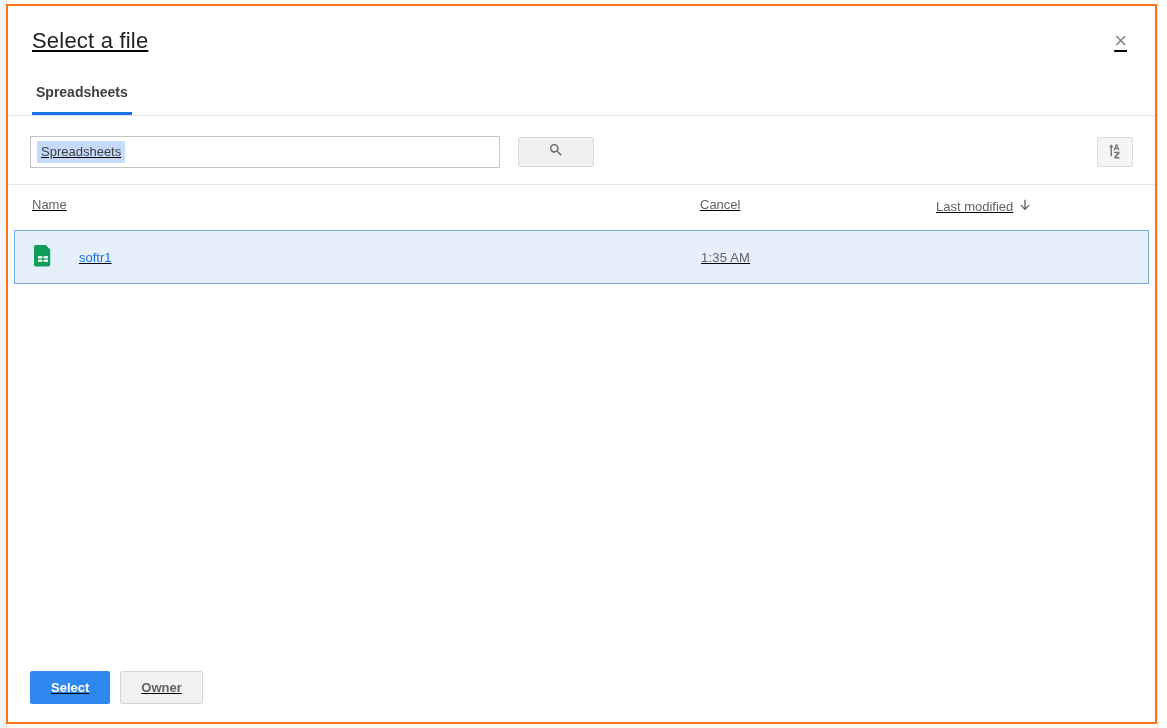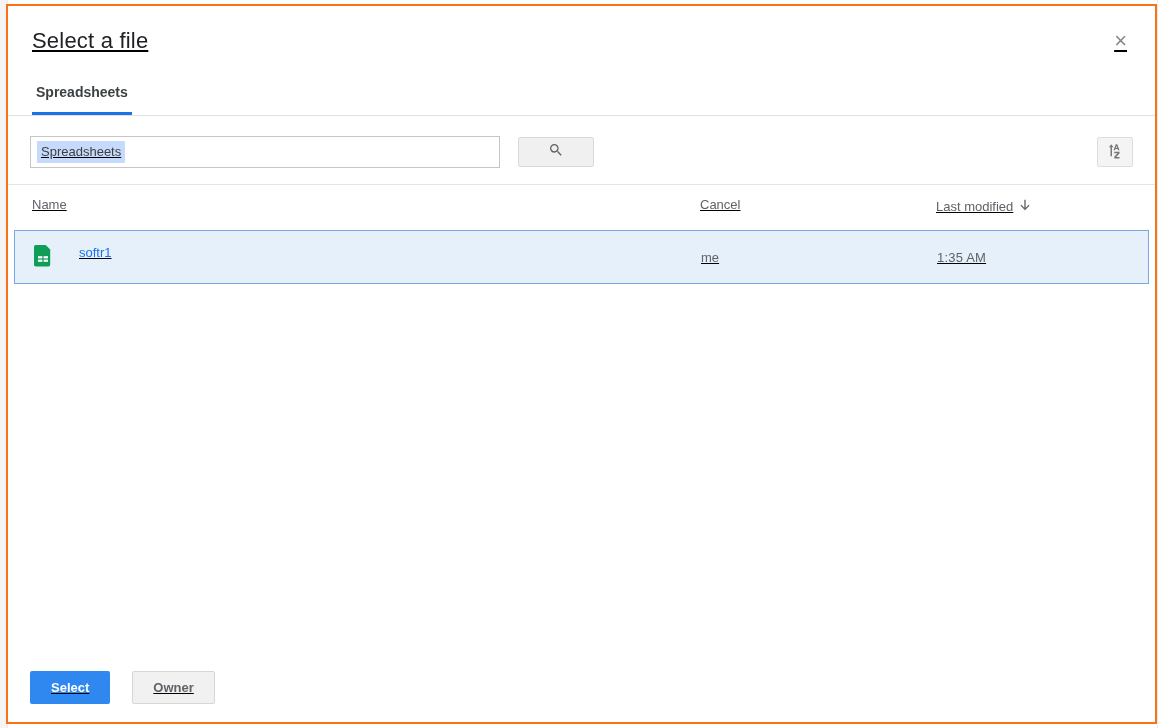--- a/index.html
+++ b/index.html
@@ -54,31 +54,31 @@
     .col-owner { flex: 0 0 236px; }
     .col-modified { flex: 1; display: flex; align-items: center; gap: 4px; }
     .sort-arrow svg { width: 16px; height: 16px; fill: #5f6368; }
 
     
     .file-row {
       display: flex; align-items: center; margin: 0 6px; padding: 14px 18px;
       border: 1px solid #7aa7e8; background: #e5f0fb; font-size: 13px; color: #3c4043;
       cursor: pointer;
     }
-    .file-row .cell-name { flex: 0 0 668px; display: flex; align-items: flex-start; gap: 26px; }
+    .file-row .cell-name { flex: 0 0 668px; display: flex; align-items: center; gap: 26px; }
     .file-row .cell-owner { flex: 0 0 236px; color: #5f6368; }
     .file-row .cell-modified { flex: 1; color: #5f6368; letter-spacing: 0.2px; }
     .file-name-link { color: #1a73e8; font-weight: 400; }
 
     .sheets-icon { width: 20px; height: 24px; position: relative; }
     .sheets-icon svg { width: 20px; height: 24px; }
 
     
     .footer {
-      margin-top: auto; padding: 14px 22px 18px 22px; display: flex; gap: 22px; align-items: center;
+      margin-top: auto; padding: 14px 22px 18px 22px; display: flex; gap: 10px; align-items: center;
     }
     .btn { font-size: 13px; font-weight: 700; padding: 8px 20px; border-radius: 2px; cursor: pointer; border: 1px solid transparent; }
     .btn-primary { background: #2f88f0; color: #fff; }
     .btn-secondary { background: #f1f1f1; color: #5f6368; border-color: #d6d6d6; }
   </style>
 </head>
 <body>
 
 <div class="bg-hint-left"></div>
 <div class="bg-hint-right"></div>
@@ -134,21 +134,20 @@
           <path fill="#0f9d58" d="M2 0h11l5 5v17a2 2 0 0 1-2 2H2a2 2 0 0 1-2-2V2a2 2 0 0 1 2-2z" transform="translate(1,0) scale(0.9)"></path>
           <rect x="5" y="10" width="10" height="8" fill="#fff"></rect>
           <rect x="5" y="10" width="10" height="1.2" fill="#0f9d58"></rect>
           <rect x="5" y="13.4" width="10" height="1.2" fill="#0f9d58"></rect>
           <rect x="5" y="16.8" width="10" height="1.2" fill="#0f9d58"></rect>
           <rect x="9.4" y="10" width="1.2" height="8" fill="#0f9d58"></rect>
         </svg>
       </span>
       <span class="file-name-link">softr1</span>
     </div>
-    <div class="cell-owner">me</div>
     <div class="cell-modified">1:35 AM</div>
   </div>
 
   <div class="footer">
     <button class="btn btn-primary">Select</button>
     <button class="btn btn-secondary">Owner</button>
   </div>
 
 </div>
 

